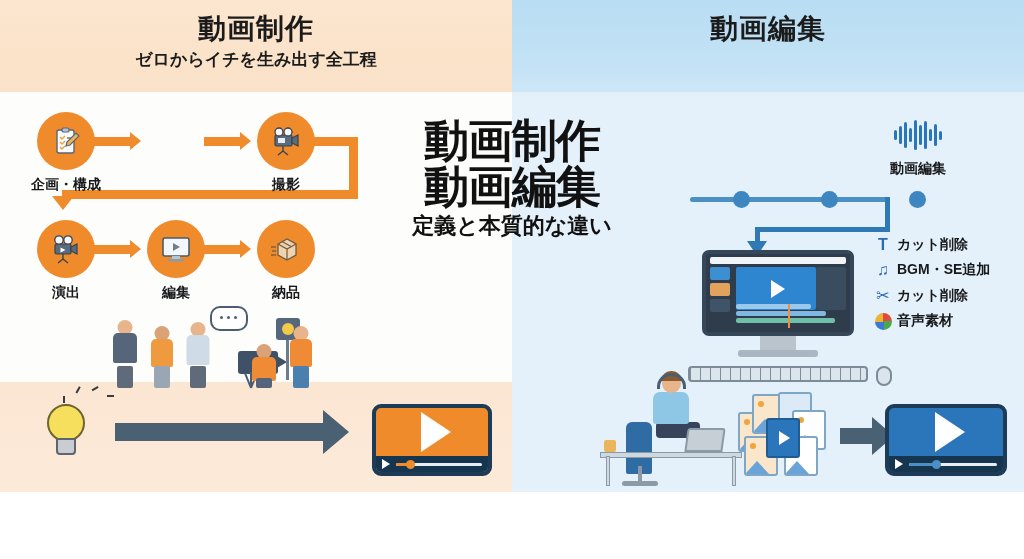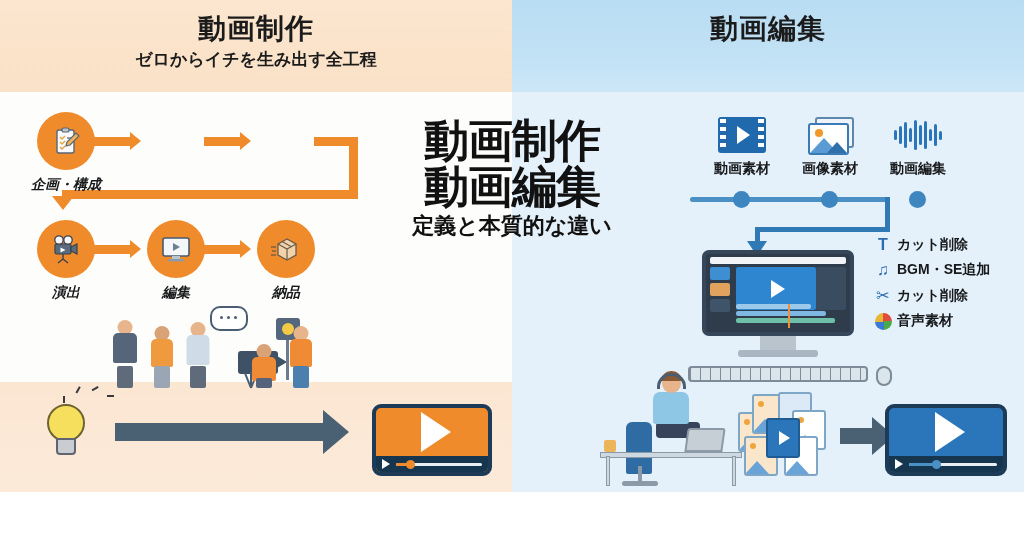--- a/index.html
+++ b/index.html
@@ -32,21 +32,21 @@
   .center-title{position:absolute;left:347px;top:118px;width:330px;text-align:center;color:#111;z-index:40;}
   .center-title .big{font-size:45px;font-weight:bold;letter-spacing:-1px;line-height:1.02;}
   .center-title .vs{font-size:28px;font-weight:bold;line-height:1.05;margin:-2px 0 -2px 0;}
   .center-title .sub{font-size:22px;font-weight:bold;margin-top:4px;line-height:1.1;}
 
   
   .footer-text{position:absolute;left:0;top:503px;width:1024px;text-align:center;
     font-size:24px;font-weight:bold;color:#17181a;}
 
   
-  .flow{position:absolute;left:24px;top:112px;width:320px;height:200px;font-style:italic;}
+  .flow{position:absolute;left:24px;top:112px;width:320px;height:200px;}
   .node{position:absolute;width:72px;text-align:center;}
   .node .circ{width:58px;height:58px;border-radius:50%;background:#f08b2c;margin:0 auto;
     display:flex;align-items:center;justify-content:center;position:relative;}
   .node .lbl{margin-top:6px;font-size:14px;font-weight:bold;color:#17181a;white-space:nowrap;}
   .n1{left:6px;top:0;} .n2{left:116px;top:0;} .n3{left:226px;top:0;}
   .n4{left:6px;top:108px;} .n5{left:116px;top:108px;} .n6{left:226px;top:108px;}
 
   .arw{position:absolute;height:9px;background:#f08b2c;}
   .arw:after{content:"";position:absolute;right:-9px;top:-5px;border-left:11px solid #f08b2c;
     border-top:9px solid transparent;border-bottom:9px solid transparent;}
@@ -251,20 +251,33 @@
           <path d="M10 12l2 2 3-3M10 17l2 2 3-3M10 22l2 2 3-3" stroke="#e8a33d" stroke-width="1.4" fill="none"></path>
           <line x1="17" y1="13" x2="22" y2="13" stroke="#5a6673" stroke-width="1.3"></line>
           <line x1="17" y1="18" x2="22" y2="18" stroke="#5a6673" stroke-width="1.3"></line>
           <path d="M26 8l3 3-9 9-4 1 1-4z" fill="#edb45c" stroke="#5a6673" stroke-width="1.2"></path>
         </svg>
       </div>
       <div class="lbl">企画・構成</div>
     </div>
 
 
+    <div class="node n3">
+      <div class="circ">
+        <svg width="34" height="32" viewBox="0 0 34 32">
+          <rect x="6" y="10" width="17" height="11" rx="1.5" fill="#5a6b7d" stroke="#38434f" stroke-width="1.2"></rect>
+          <path d="M23 13l6-3v11l-6-3z" fill="#5a6b7d" stroke="#38434f" stroke-width="1.2"></path>
+          <circle cx="10" cy="7" r="4" fill="#f4f6f8" stroke="#38434f" stroke-width="1.3"></circle>
+          <circle cx="19" cy="7" r="4" fill="#f4f6f8" stroke="#38434f" stroke-width="1.3"></circle>
+          <rect x="9" y="13" width="7" height="5" fill="#e8edf1"></rect>
+          <path d="M14 21v5M14 26l-5 4M14 26l5 4" stroke="#38434f" stroke-width="1.4" fill="none"></path>
+        </svg>
+      </div>
+      <div class="lbl">撮影</div>
+    </div>
 
     <div class="node n4">
       <div class="circ">
         <svg width="34" height="32" viewBox="0 0 34 32">
           <rect x="6" y="11" width="16" height="10" rx="1.5" fill="#5a6b7d" stroke="#38434f" stroke-width="1.2"></rect>
           <path d="M22 14l6-3v10l-6-3z" fill="#5a6b7d" stroke="#38434f" stroke-width="1.2"></path>
           <circle cx="10" cy="7" r="4.2" fill="#f4f6f8" stroke="#38434f" stroke-width="1.3"></circle>
           <circle cx="19" cy="7" r="4.2" fill="#f4f6f8" stroke="#38434f" stroke-width="1.3"></circle>
           <path d="M11.5 14.5l5 2.5-5 2.5z" fill="#fff"></path>
           <path d="M14 21v5M14 26l-5 4M14 26l5 4" stroke="#38434f" stroke-width="1.4" fill="none"></path>
@@ -361,41 +374,20 @@
         </div>
     </div>
   </div>
 
   <div class="center-title">
     <div class="big">動画制作</div>
     <div class="big">動画編集</div>
     <div class="sub">定義と本質的な違い</div>
   </div>
 
-  <div class="mat m1">
-    <div class="ic">
-        <div class="film">
-          <div class="p"></div>
-        </div>
-      </div>
-    <div class="lbl">動画素材</div>
-  </div>
-  <div class="mat m2">
-    <div class="ic">
-      <div class="imgicon">
-          <div class="back"></div>
-          <div class="front">
-            <div class="sun"></div>
-            <div class="mt"></div>
-            <div class="mt2"></div>
-          </div>
-        </div>
-    </div>
-    <div class="lbl">画像素材</div>
-  </div>
   <div class="mat m3">
     <div class="ic">
       <div class="wave">
         <span style="height:10px"></span>
           <span style="height:18px"></span>
           <span style="height:26px"></span>
         <span style="height:14px"></span>
           <span style="height:30px"></span>
           <span style="height:20px"></span>
         <span style="height:28px"></span>

